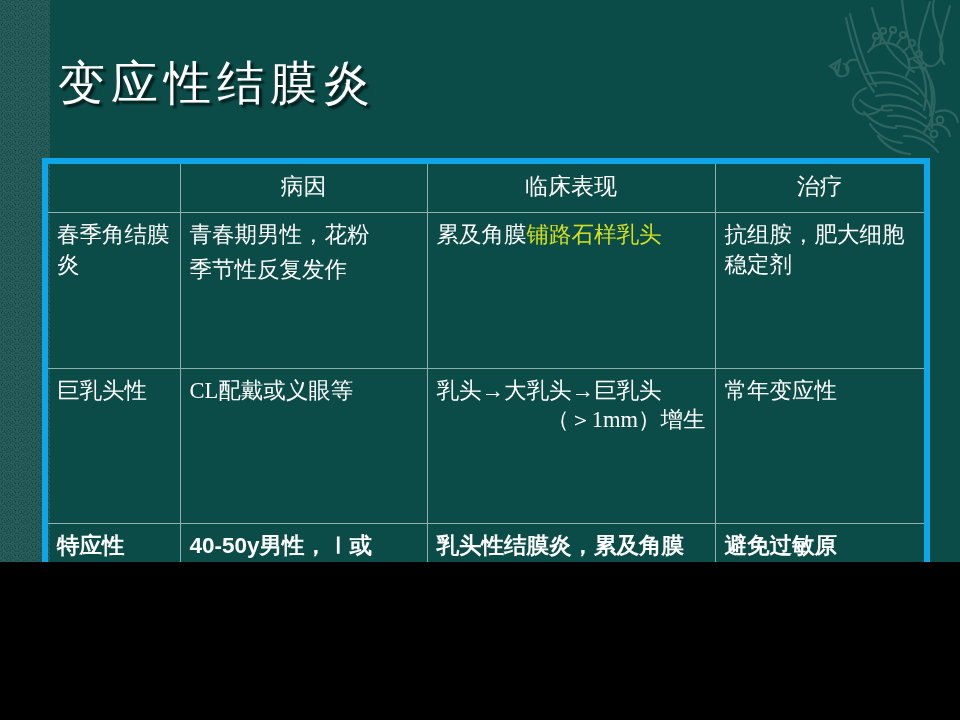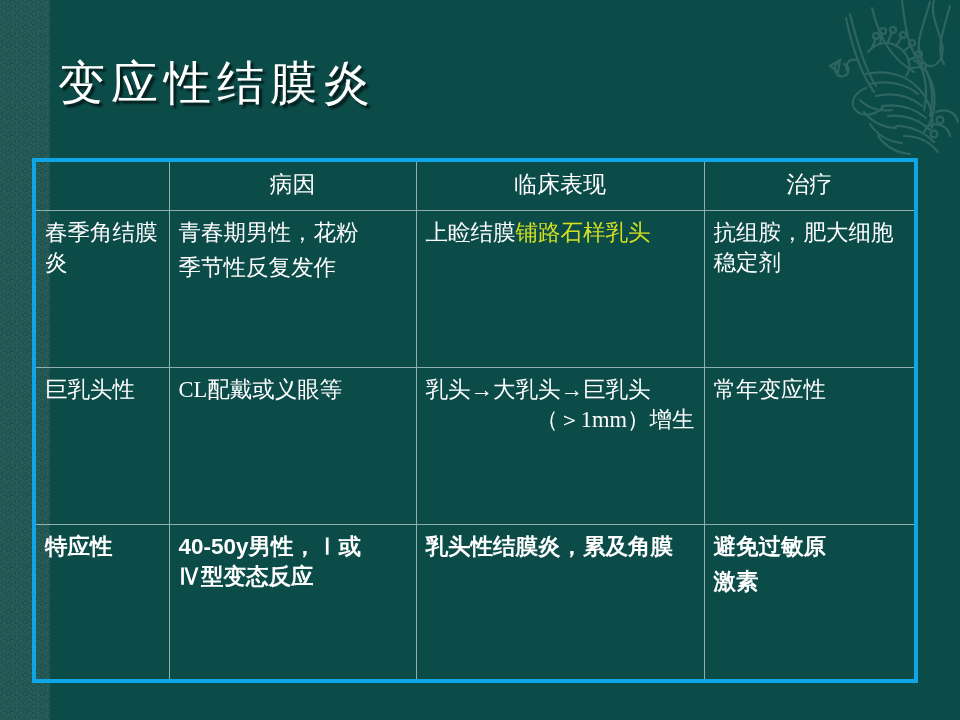--- a/index.html
+++ b/index.html
@@ -4,21 +4,21 @@
 <title>变应性结膜炎</title>
 <style>
   html, body {
     margin: 0;
     padding: 0;
     background: #000;
   }
   .slide {
     position: relative;
     width: 960px;
-    height: 720px;
+    height: 562px;
     overflow: hidden;
     background: #0b4b48;
     font-family: "Liberation Serif", "DejaVu Serif", serif;
     -webkit-font-smoothing: antialiased;
   }
 
   
   .scale-band {
     position: absolute;
     left: 0;
@@ -66,26 +66,26 @@
     line-height: 1.1;
     letter-spacing: 6px;
     color: #ffffff;
     text-shadow: 3px 3px 2px rgba(0,0,0,0.62);
     white-space: nowrap;
   }
 
   
   .data-table {
     position: absolute;
-    left: 32px;
+    left: 42px;
     top: 158px;
     width: 884px;
     height: 525px;
     border-collapse: collapse;
-    border: 4px solid #0ea5e9;
+    border: 6px solid #0ea5e9;
     table-layout: fixed;
     color: #ffffff;
     padding-left: 32px;
   }
   .data-table td, .data-table th {
     border: 1px solid #8fb0ad;
     vertical-align: top;
     padding: 7px 9px 6px 9px;
     font-size: 22.5px;
     line-height: 1.32;
@@ -197,21 +197,21 @@
 
 
 
       <tr class="row-h-3">
         <td class="cell-cat">春季角结膜炎</td>
         <td>
           <span class="line2">青春期男性，花粉</span>
           <span class="gap"></span>
           <span class="line2">季节性反复发作</span>
         </td>
-        <td><span>上睑结膜</span><span class="hl">铺路石样乳头</span></td>
+        <td><span>累及角膜</span><span class="hl">铺路石样乳头</span></td>
         <td>抗组胺，肥大细胞稳定剂</td>
       </tr>
 
       <tr class="row-h-4">
         <td class="cell-cat">巨乳头性</td>
         <td>CL配戴或义眼等</td>
         <td>
           <span class="line2">乳头→大乳头→巨乳头</span>
           <span class="line2 center">（＞1mm）增生</span>
         </td>

